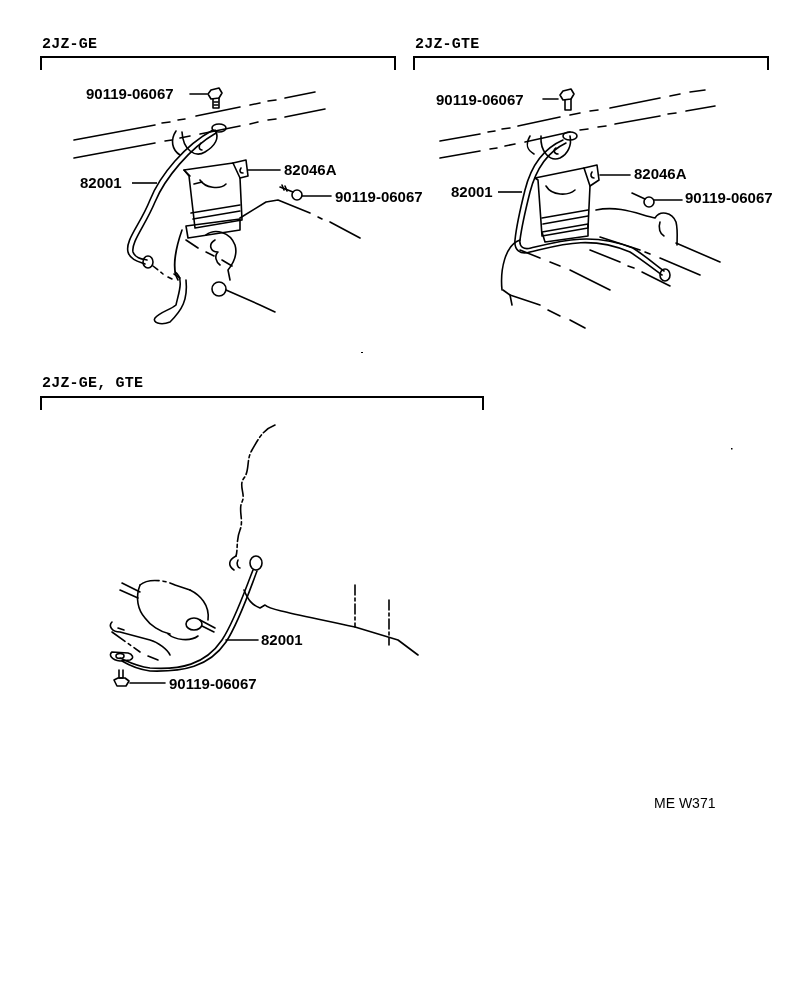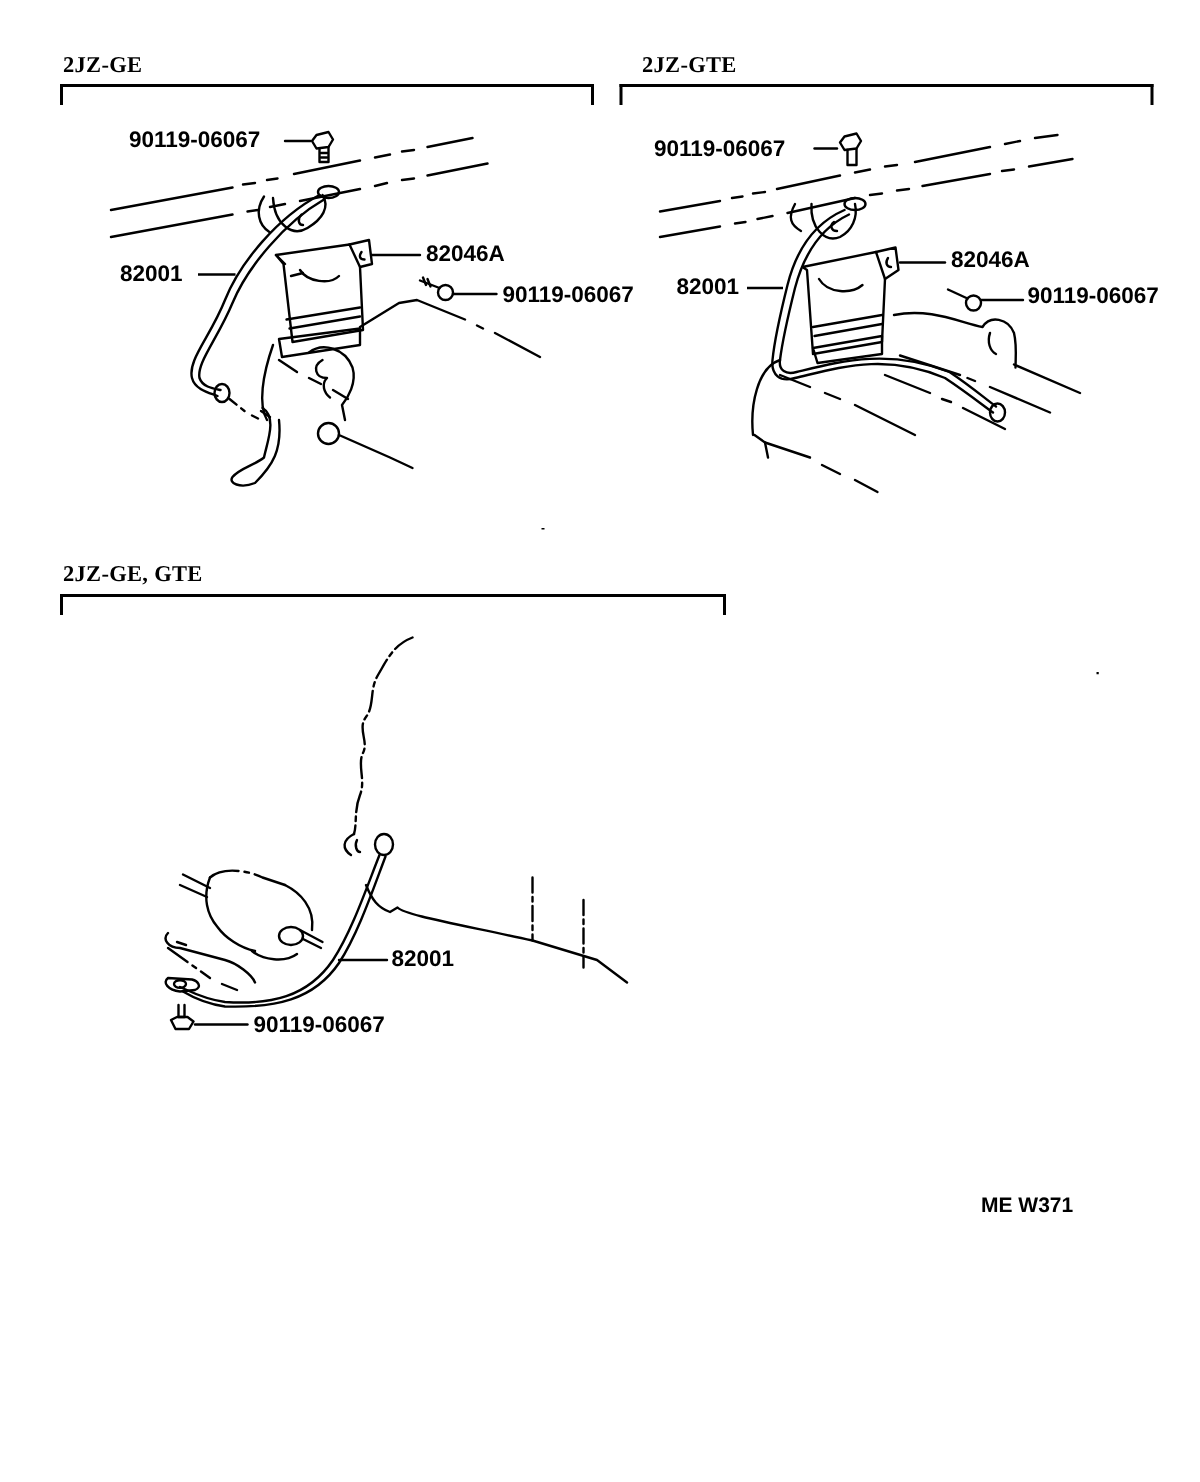--- a/index.html
+++ b/index.html
@@ -1,29 +1,29 @@
 <!DOCTYPE html>
 <html><head>
   <meta charset="utf-8">
   <style>
     html, body { margin: 0; padding: 0; background: #ffffff; }
     body { width: 800px; height: 988px; position: relative; overflow: hidden; font-family: "Liberation Sans", sans-serif; color: #000; }
-    .section-title { position: absolute; font-family: Liberation Serif, serif; font-weight: bold; font-size: 15px; letter-spacing: 0.2px; }
+    .section-title { position: absolute; font-family: Liberation Mono, monospace; font-weight: bold; font-size: 15px; letter-spacing: 0.2px; }
     .bracket { position: absolute; border-top: 2px solid #000; border-left: 2px solid #000; border-right: 2px solid #000; height: 14px; box-sizing: border-box; }
     .callout { position: absolute; font-family: "Liberation Sans", sans-serif; font-weight: bold; font-size: 15px; line-height: 16px; white-space: nowrap; }
     .drawing { position: absolute; left: 0; top: 0; }
-    .code { position: absolute; font-family: "Liberation Sans", sans-serif; font-weight: bold; font-size: 14px; padding-left: 40px; }
+    .code { position: absolute; font-family: "Liberation Sans", sans-serif; font-weight: normal; font-size: 14px; padding-left: 40px; }
   </style>
 </head>
 <body>
 
 <div class="section-title" style="left:42px; top:36px;">2JZ-GE</div>
 <div class="bracket" style="left:40px; top:56px; width:356px;"></div>
 
-<div class="section-title" style="left:428px; top:36px;">2JZ-GTE</div>
+<div class="section-title" style="left:415px; top:36px;">2JZ-GTE</div>
 <div class="bracket" style="left:413px; top:56px; width:356px;"></div>
 
 <div class="section-title" style="left:42px; top:375px;text-align:right;">2JZ-GE, GTE</div>
 <div class="bracket" style="left:40px; top:396px; width:444px;"></div>
 
 <svg class="drawing" width="800" height="988" viewBox="0 0 800 988" xmlns="http://www.w3.org/2000/svg" fill="none" stroke="#000" stroke-width="1.6" stroke-linecap="round" stroke-linejoin="round">
 
   <g>
 
     <path d="M74 140 L155 125 M162 123 L170 122 M178 120 L185 119 M196 116 L240 107 M250 105 L260 103 M268 101 L276 100 M285 98 L315 92"></path>

